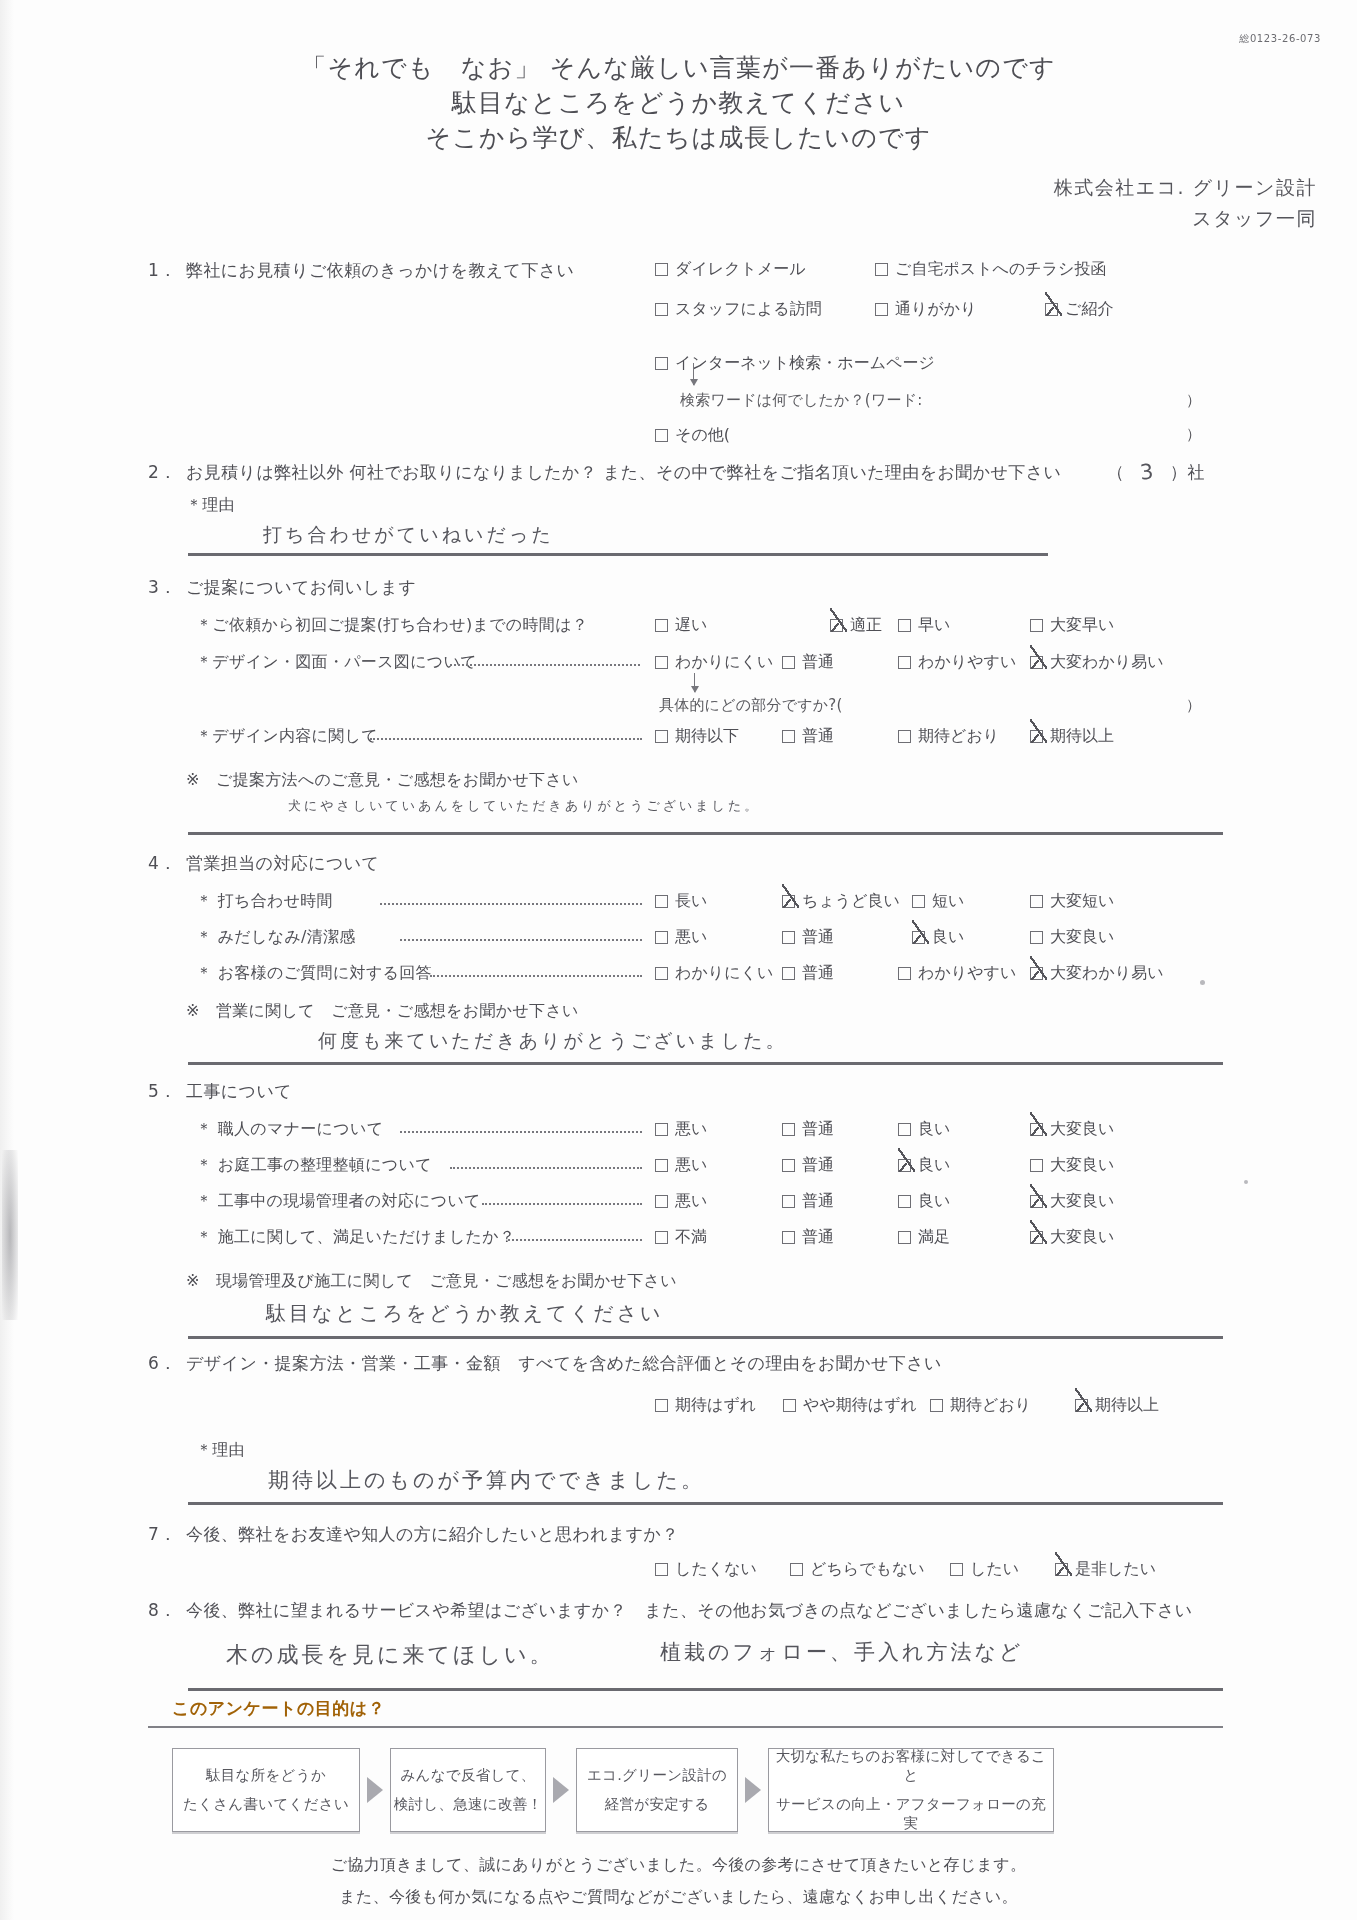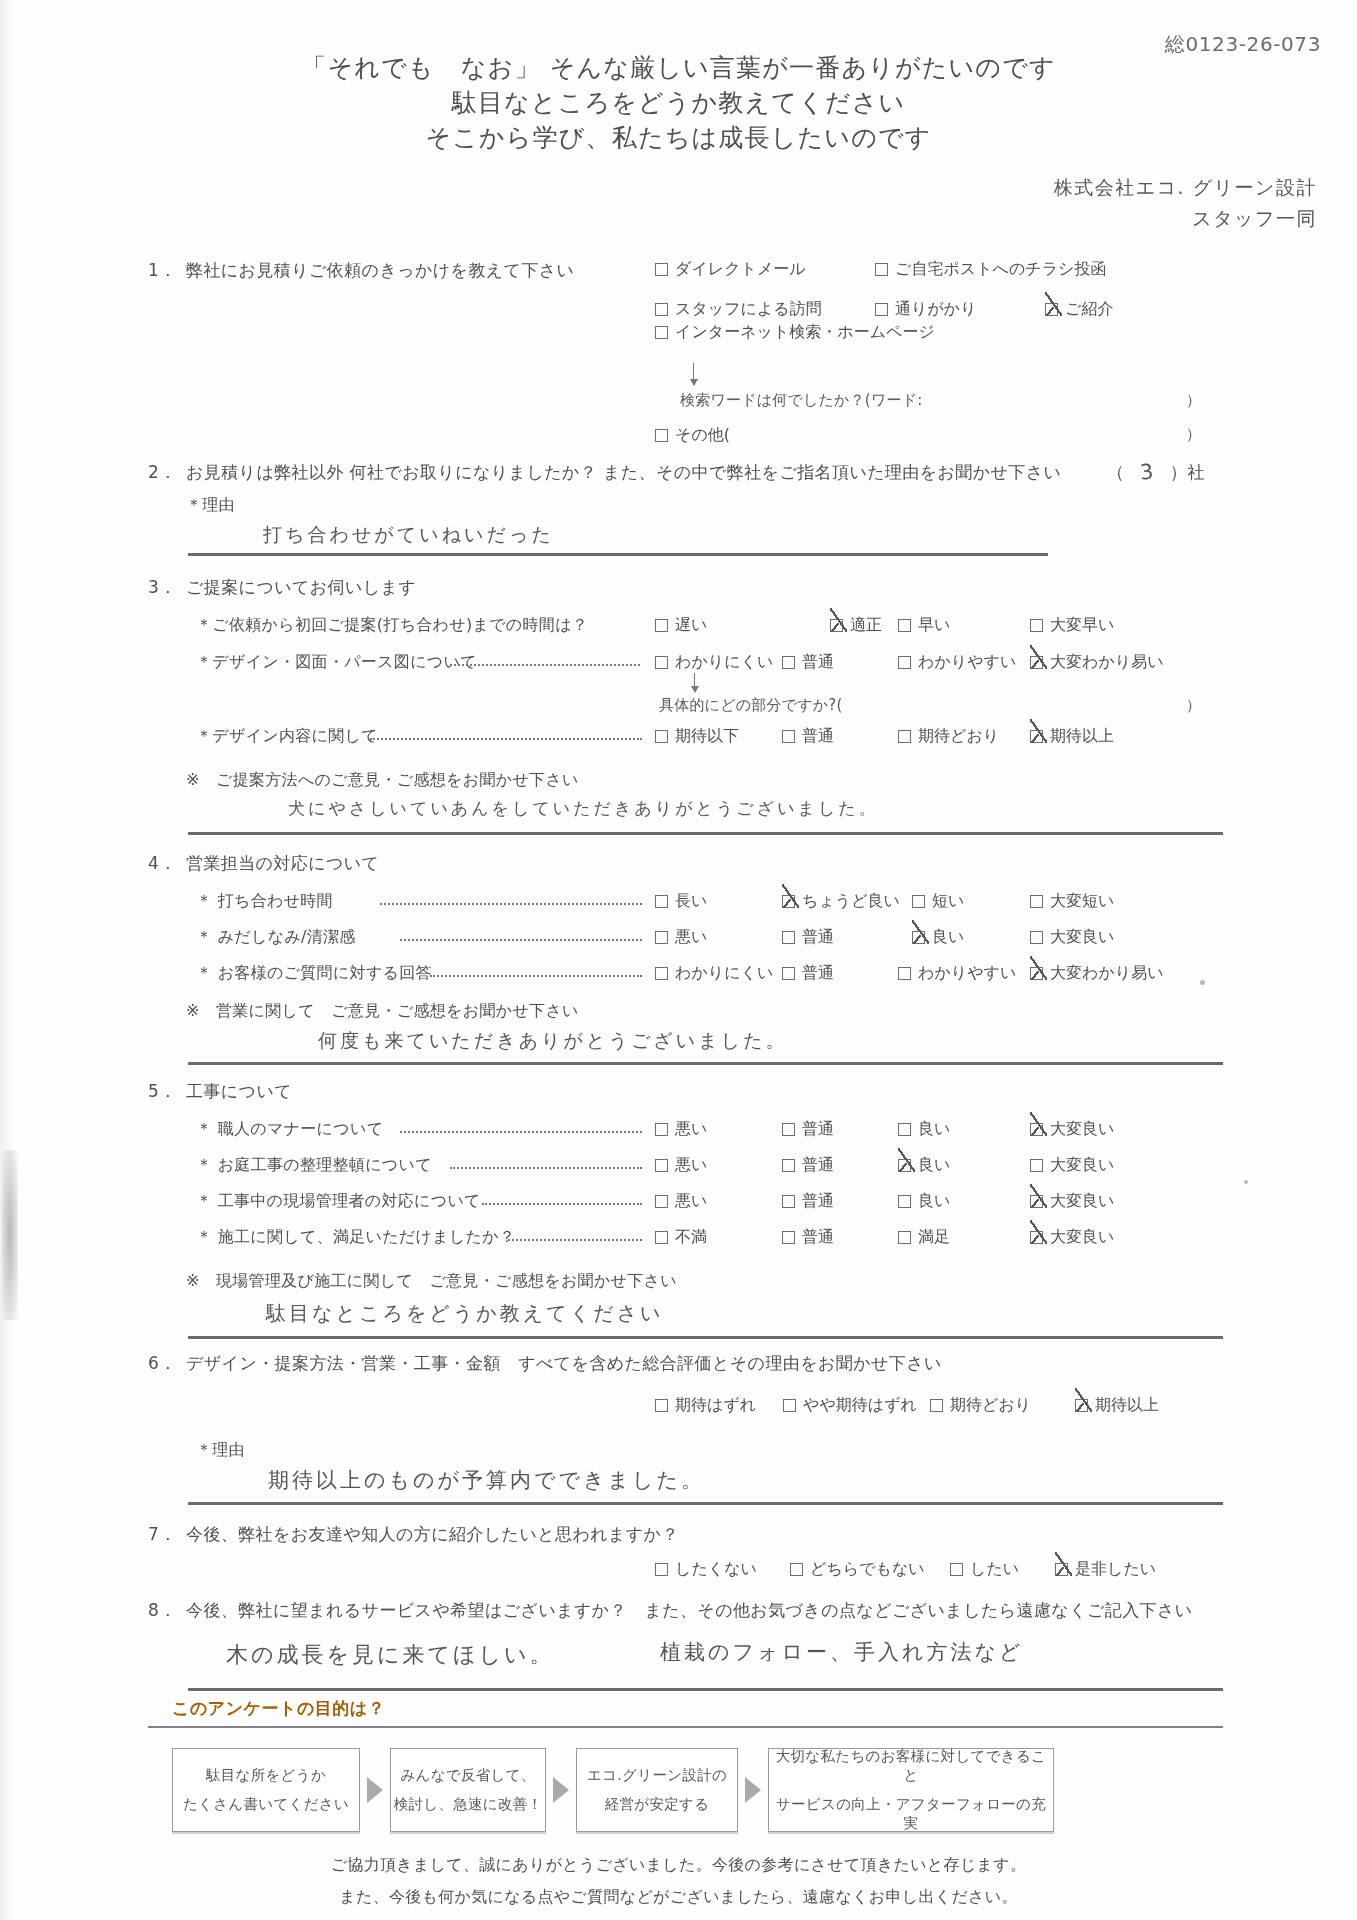--- a/index.html
+++ b/index.html
@@ -39,21 +39,21 @@
     position: absolute;
     width: 5px; height: 5px;
     border-radius: 50%;
     background: #b9b9bd;
   }
 
   
   .t { position: absolute; white-space: pre; line-height: 1; }
   .doc-no {
     right: 36px; top: 34px;
-    font-size: 20px; letter-spacing: .6px;
+    font-size: 10px; letter-spacing: .6px;
     color: #6b6b70;
   }
   .headline {
     left: 0; right: 0; text-align: center;
     font-size: 25px; letter-spacing: 1.2px;
     color: #4e4e54;
     white-space: normal;
   }
   .h1 { top: 55px; }
   .h2 { top: 90px; }
@@ -251,21 +251,21 @@
   </div>
   <div class="opt" style="left:875px;top:301px;">
     <span class="box"></span>
     <span>通りがかり</span>
   </div>
   <div class="opt checked" style="left:1045px;top:301px;">
     <span class="box"></span>
     <span>ご紹介</span>
   </div>
 
-  <div class="opt" style="left:655px;top:324px;">
+  <div class="opt" style="left:655px;top:355px;">
     <span class="box"></span>
     <span>インターネット検索・ホームページ</span>
   </div>
 
   <div class="darrow" style="left:693px;top:363px;height:22px;"></div>
 
   <div class="t small" style="left:680px;top:393px;">検索ワードは何でしたか？(ワード:</div>
   <div class="t small" style="left:1186px;top:393px;">）</div>
 
   <div class="opt" style="left:655px;top:427px;">
@@ -341,21 +341,21 @@
   <div class="opt" style="left:898px;top:728px;">
     <span class="box"></span>
     <span>期待どおり</span>
   </div>
   <div class="opt checked" style="left:1030px;top:728px;">
     <span class="box"></span>
     <span>期待以上</span>
   </div>
 
   <div class="t qsub" style="left:186px;top:772px;">※　ご提案方法へのご意見・ご感想をお聞かせ下さい</div>
-  <div class="hand" style="left:288px;top:797px;font-size:17px;">犬にやさしいていあんをしていただきありがとうございました。</div>
+  <div class="hand" style="left:288px;top:797px;font-size:13px;">犬にやさしいていあんをしていただきありがとうございました。</div>
   <div class="wline" style="left:188px;top:832px;width:1035px;"></div>
 
   <div class="t qnum" style="left:148px;top:855px;">4．</div>
   <div class="t qnum" style="left:186px;top:855px;">営業担当の対応について</div>
 
   <div class="t qsub" style="left:196px;top:893px;">＊ 打ち合わせ時間</div>
   <div class="leader" style="left:380px;top:902px;width:262px;"></div>
   <div class="opt" style="left:655px;top:893px;">
     <span class="box"></span>
     <span>長い</span>

